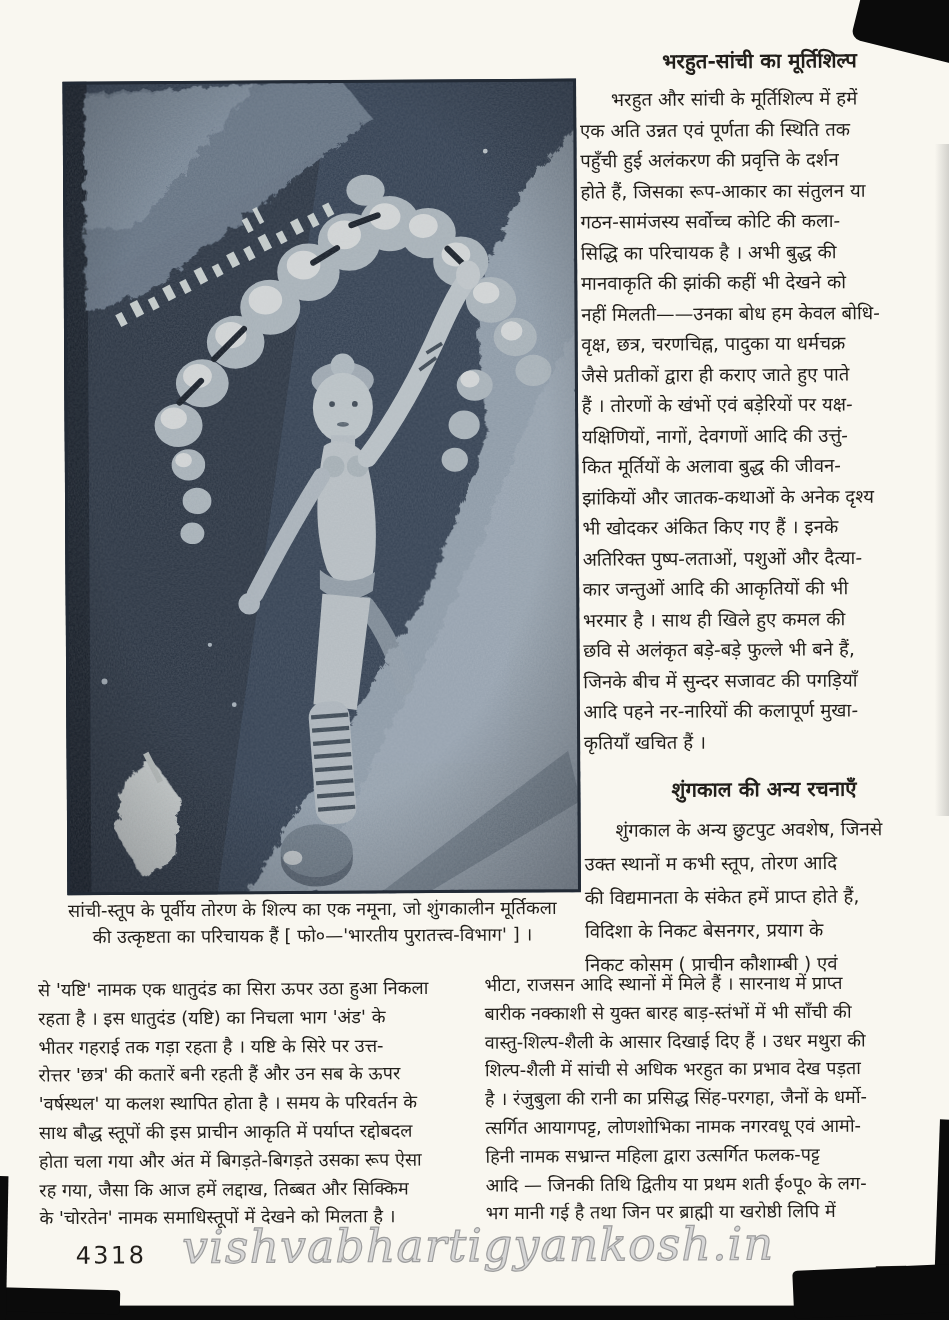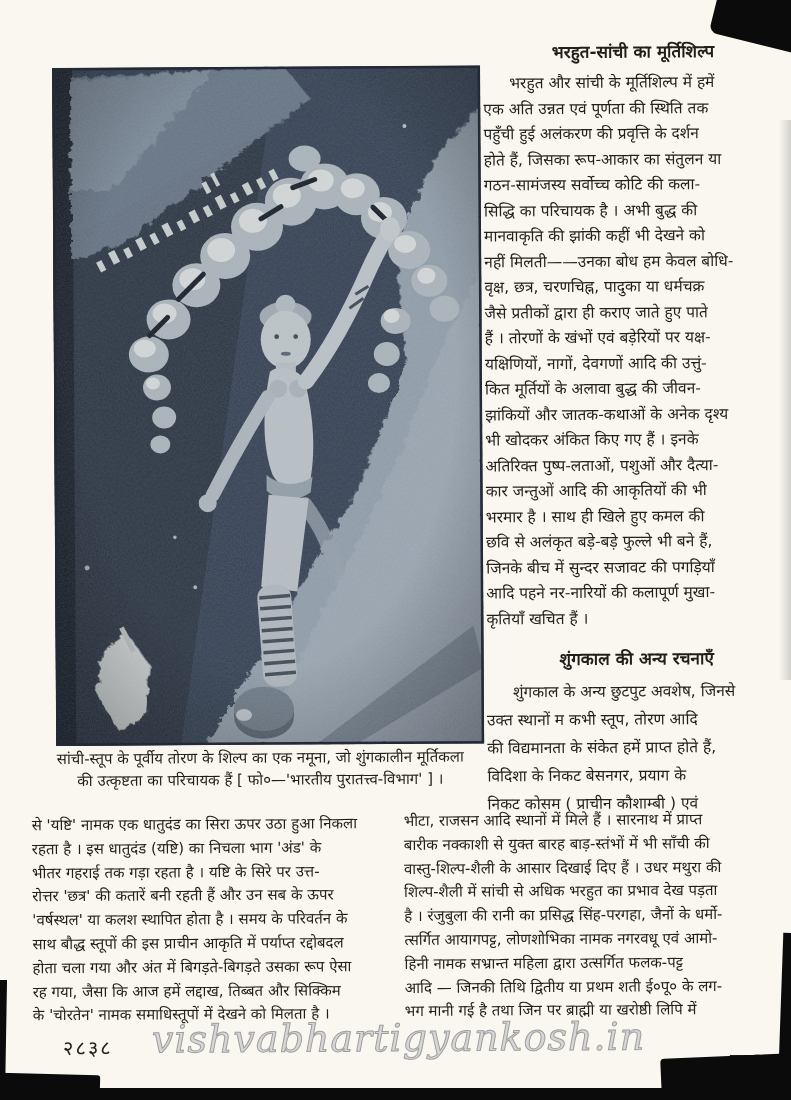--- a/index.html
+++ b/index.html
@@ -261,21 +261,21 @@
         <div class="tline">बारीक नक्काशी से युक्त बारह बाड़-स्तंभों में भी साँची की</div>
         <div class="tline">वास्तु-शिल्प-शैली के आसार दिखाई दिए हैं । उधर मथुरा की</div>
         <div class="tline">शिल्प-शैली में सांची से अधिक भरहुत का प्रभाव देख पड़ता</div>
         <div class="tline">है । रंजुबुला की रानी का प्रसिद्ध सिंह-परगहा, जैनों के धर्मो-</div>
         <div class="tline">त्सर्गित आयागपट्ट, लोणशोभिका नामक नगरवधू एवं आमो-</div>
         <div class="tline">हिनी नामक सभ्रान्त महिला द्वारा उत्सर्गित फलक-पट्ट</div>
         <div class="tline">आदि — जिनकी तिथि द्वितीय या प्रथम शती ई०पू० के लग-</div>
         <div class="tline">भग मानी गई है तथा जिन पर ब्राह्मी या खरोष्ठी लिपि में</div>
       </div>
 
-    <span class="pagenum">२८३८</span>
+    <span class="pagenum">4318</span>
     <div class="watermark">vishvabhartigyankosh.in</div>
     <span class="kala">कला</span>
   </div>
 
   <div class="edge-shadow"></div>
   <div class="art art-tr"></div>
   <div class="art art-right"></div>
   <div class="art art-bottom"></div>
   <div class="art art-bl"></div>
   <div class="art art-br"></div>

